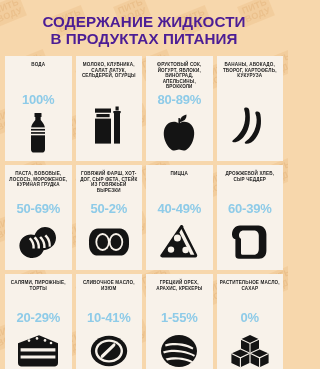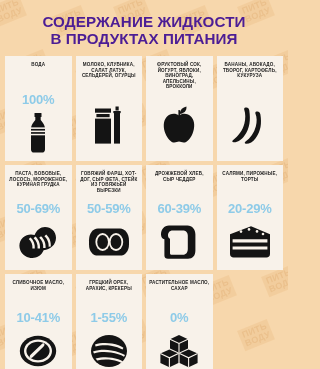--- a/index.html
+++ b/index.html
@@ -225,20 +225,21 @@
           <rect x="21.5" y="0.5" width="3.2" height="4"></rect>
           <path d="M20 6.2 L26 6.2 L26 37.6 L20 37.6 Z"></path>
           <rect x="19.3" y="5" width="7.4" height="2.2" rx="0.6"></rect>
         </g>
           </svg>
       </div>
     </div>
 
     <div class="card">
       <div class="card-label">ФРУКТОВЫЙ СОК, ЙОГУРТ, ЯБЛОКИ, ВИНОГРАД, АПЕЛЬСИНЫ, БРОККОЛИ</div>
+      <div class="card-pct">80-89%</div>
       <div class="card-icon">
         <svg width="36" height="38" viewBox="0 0 36 38">
             <g fill="#141414">
           <path d="M18.6 7.4 C19.4 3.8 21.6 1.4 25.4 0.6 C25.9 4.4 23.6 7.1 19.6 7.9 Z"></path>
           <rect x="17.4" y="4" width="1.6" height="6" rx="0.6"></rect>
           <path d="M18 9.5 C14.5 6.8 9 7.2 5.6 11 C2 15 2 22 4.6 28 C6.6 32.6 10 36.6 13.3 36.6 C15.3 36.6 16.4 35.6 18 35.6 C19.6 35.6 20.7 36.6 22.7 36.6 C26 36.6 29.4 32.6 31.4 28 C34 22 34 15 30.4 11 C27 7.2 21.5 6.8 18 9.5 Z"></path>
         </g>
           </svg>
       </div>
     </div>
@@ -268,38 +269,55 @@
           <path d="M17.4 11.6 C20.6 14.4 22.4 18.8 22 23.4 L19.6 23.4 C20 19.4 18.4 15.6 15.6 13.2 Z"></path>
           <path d="M23 11.2 C26.2 14 28 18.4 27.6 23 L25.2 23 C25.6 19 24 15.2 21.2 12.8 Z"></path>
           <path d="M28.2 9.6 C31.4 12.4 33.2 17 32.8 21.6 L30.6 21.8 C31 17.8 29.2 13.6 26.4 11.2 Z"></path>
         </g>
           </svg>
       </div>
     </div>
 
     <div class="card">
       <div class="card-label">ГОВЯЖИЙ ФАРШ, ХОТ-ДОГ, СЫР ФЕТА, СТЕЙК ИЗ ГОВЯЖЬЕЙ ВЫРЕЗКИ</div>
-      <div class="card-pct">50-59%</div>
+      <div class="card-pct">50-2%</div>
       <div class="card-icon">
         <svg width="42" height="30" viewBox="0 0 42 30">
             <g fill="#141414">
           <path d="M10 1.4 L32 1.4 C37 1.4 41 6.4 41 13.4 L41 17.4 C41 24 37 28.6 32 28.6 L10 28.6 C4.6 28.6 1 24 1 17.4 L1 13.4 C1 6.4 4.6 1.4 10 1.4 Z"></path>
         </g>
         <g fill="#f8f2ea">
           <ellipse cx="14.6" cy="15" rx="7.2" ry="9"></ellipse>
           <ellipse cx="28" cy="15" rx="7.2" ry="9"></ellipse>
         </g>
         <g fill="#141414">
           <ellipse cx="14.6" cy="15" rx="5.4" ry="7"></ellipse>
           <ellipse cx="28" cy="15" rx="5.4" ry="7"></ellipse>
         </g>
           </svg>
       </div>
     </div>
 
+    <div class="card">
+      <div class="card-label">ПИЦЦА</div>
+      <div class="card-pct">40-49%</div>
+      <div class="card-icon">
+        <svg width="40" height="36" viewBox="0 0 40 36">
+            <g fill="#141414">
+          <path d="M21.6 1.2 C23.2 0.4 24.8 1.6 24.4 3.4 L38 30.4 C38.8 32 37.6 33.8 35.8 33.4 L3.4 33.4 C1.4 33.4 0.6 31.4 2 30.2 Z"></path>
+        </g>
+        <g fill="#f8f2ea">
+          <circle cx="18.4" cy="14" r="3.5"></circle>
+          <circle cx="12" cy="25.6" r="3.2"></circle>
+          <circle cx="26.6" cy="26" r="3.2"></circle>
+          <path d="M22.4 5 L35.4 30.8 L31.6 30.8 L20.4 8.4 Z"></path>
+        </g>
+          </svg>
+      </div>
+    </div>
 
     <div class="card">
       <div class="card-label">ДРОЖЖЕВОЙ ХЛЕБ, СЫР ЧЕДДЕР</div>
       <div class="card-pct">60-39%</div>
       <div class="card-icon">
         <svg width="38" height="36" viewBox="0 0 38 36">
             <g fill="#141414">
           <path d="M9 1.4 C4 1.4 1 5.4 1 10.4 C1 13 2.4 14.6 4.4 15.2 L4.4 31.6 C4.4 33.8 5.8 34.8 8 34.8 L28 34.8 C32.6 34.8 35.4 31.8 35.4 26.6 L35.4 10.4 C35.4 5.4 32.4 1.4 27.4 1.4 Z"></path>
         </g>
         <g fill="#f8f2ea">

